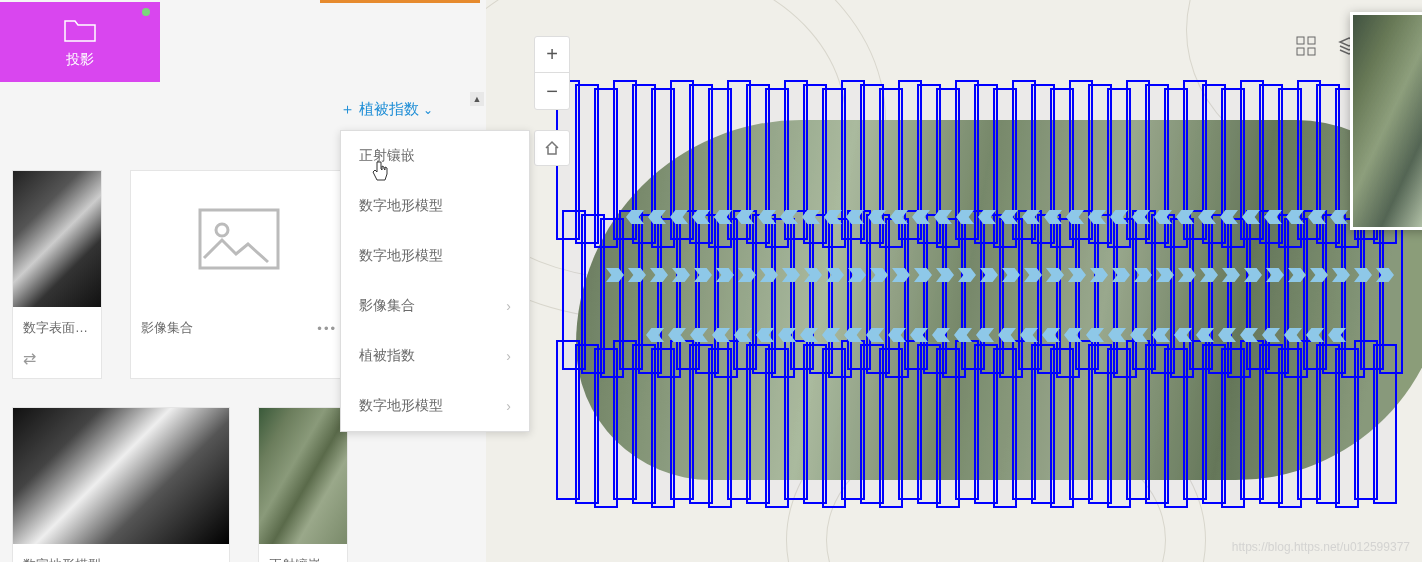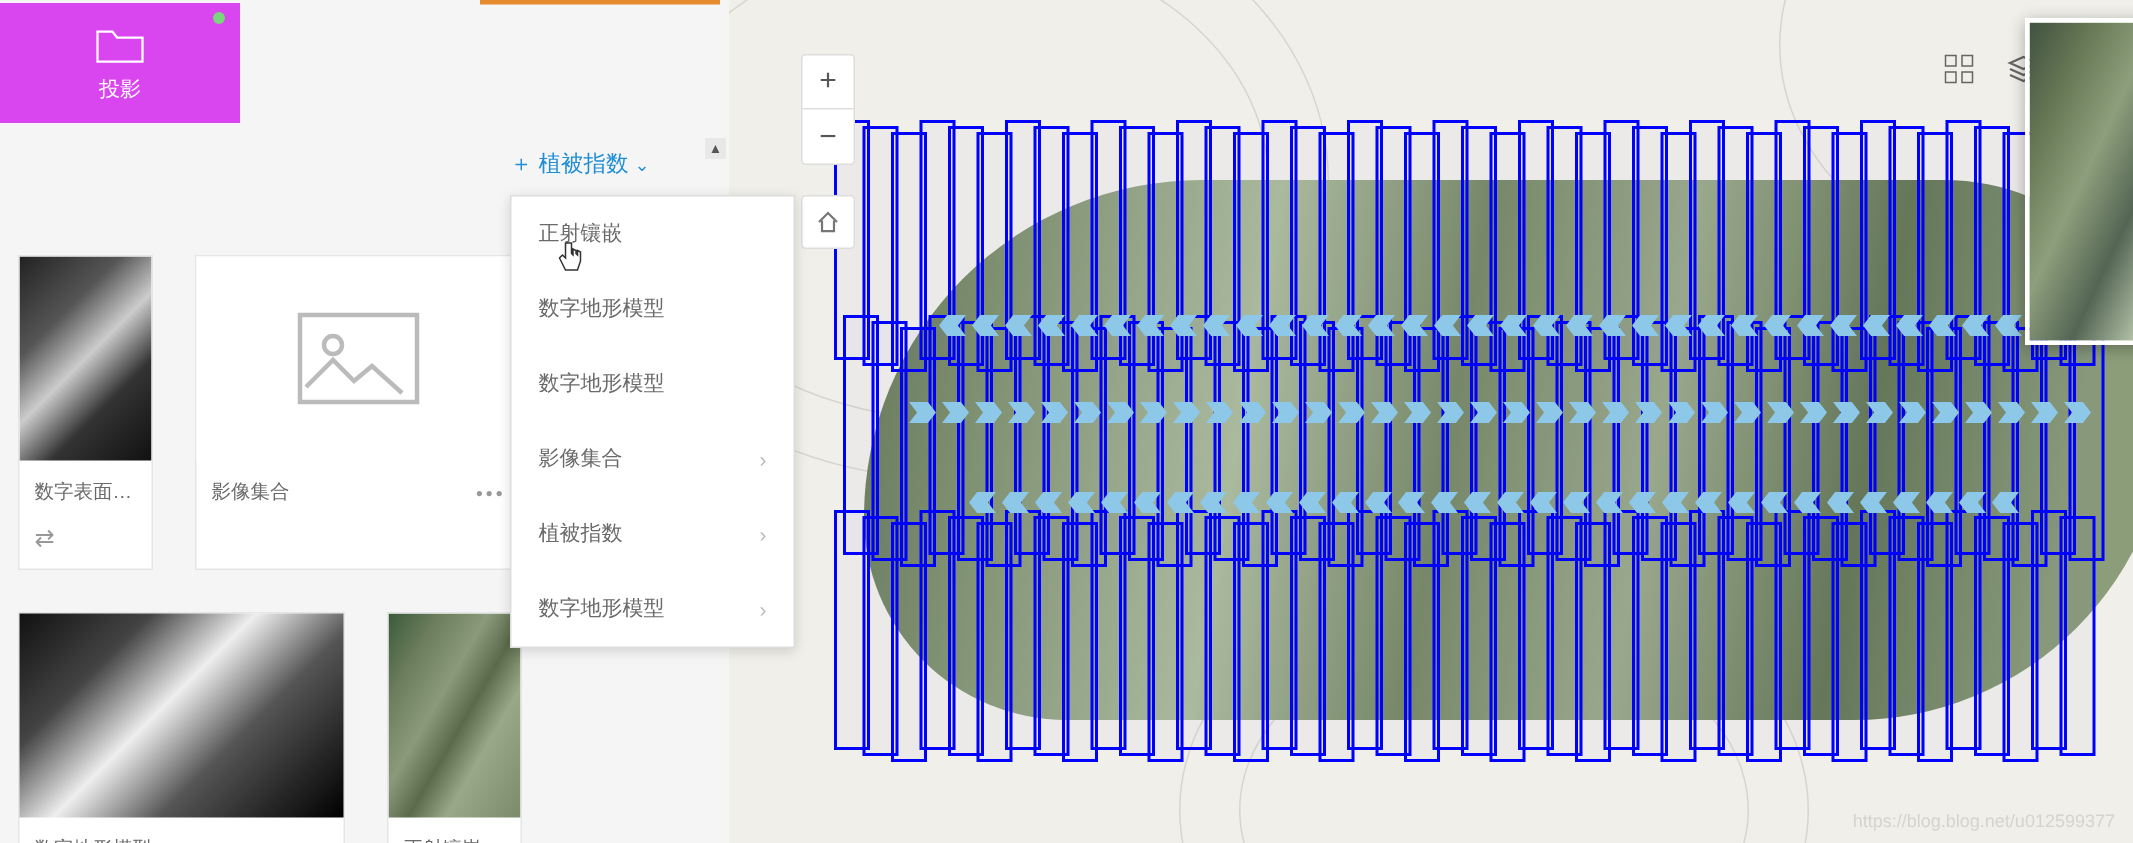--- a/index.html
+++ b/index.html
@@ -418,13 +418,13 @@
       </svg></span>
   <span><svg width="22" height="20" viewBox="0 0 22 20">
         <path d="M11 2l9 4-9 4-9-4zM2 10l9 4 9-4M2 14l9 4 9-4" fill="none" stroke="#666" stroke-width="1.5"></path>
       </svg></span>
   <span><svg width="20" height="20" viewBox="0 0 20 20">
         <circle cx="8" cy="8" r="6" fill="none" stroke="#666" stroke-width="1.5"></circle>
         <path d="M13 13l5 5" stroke="#666" stroke-width="1.5"></path>
       </svg></span>
 </div>
 
-<div class="watermark">https://blog.blog.net/u012599377</div>
+<div class="watermark">https://blog.https.net/u012599377</div>
 
 </body></html>

